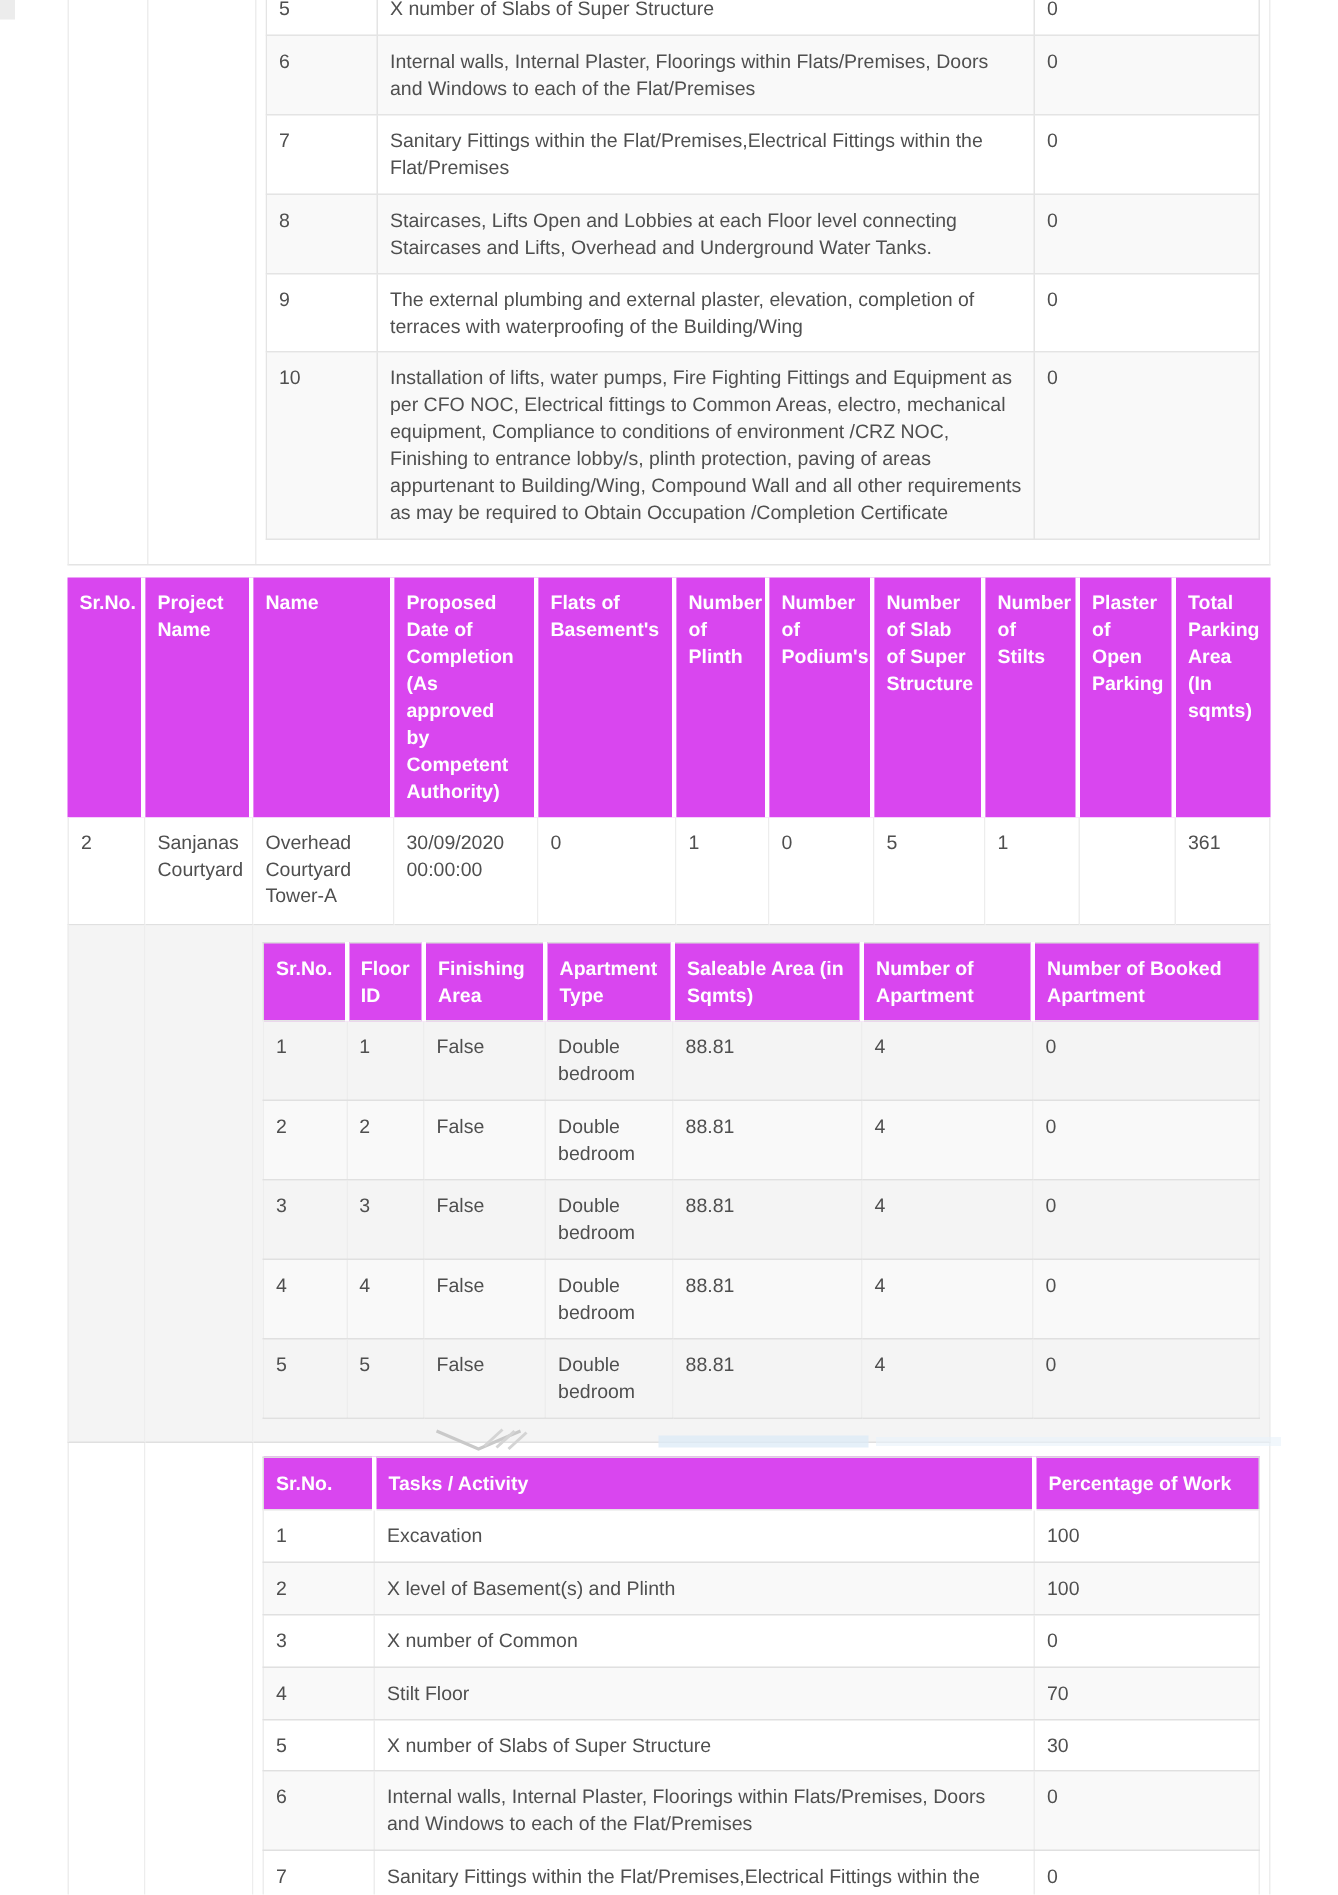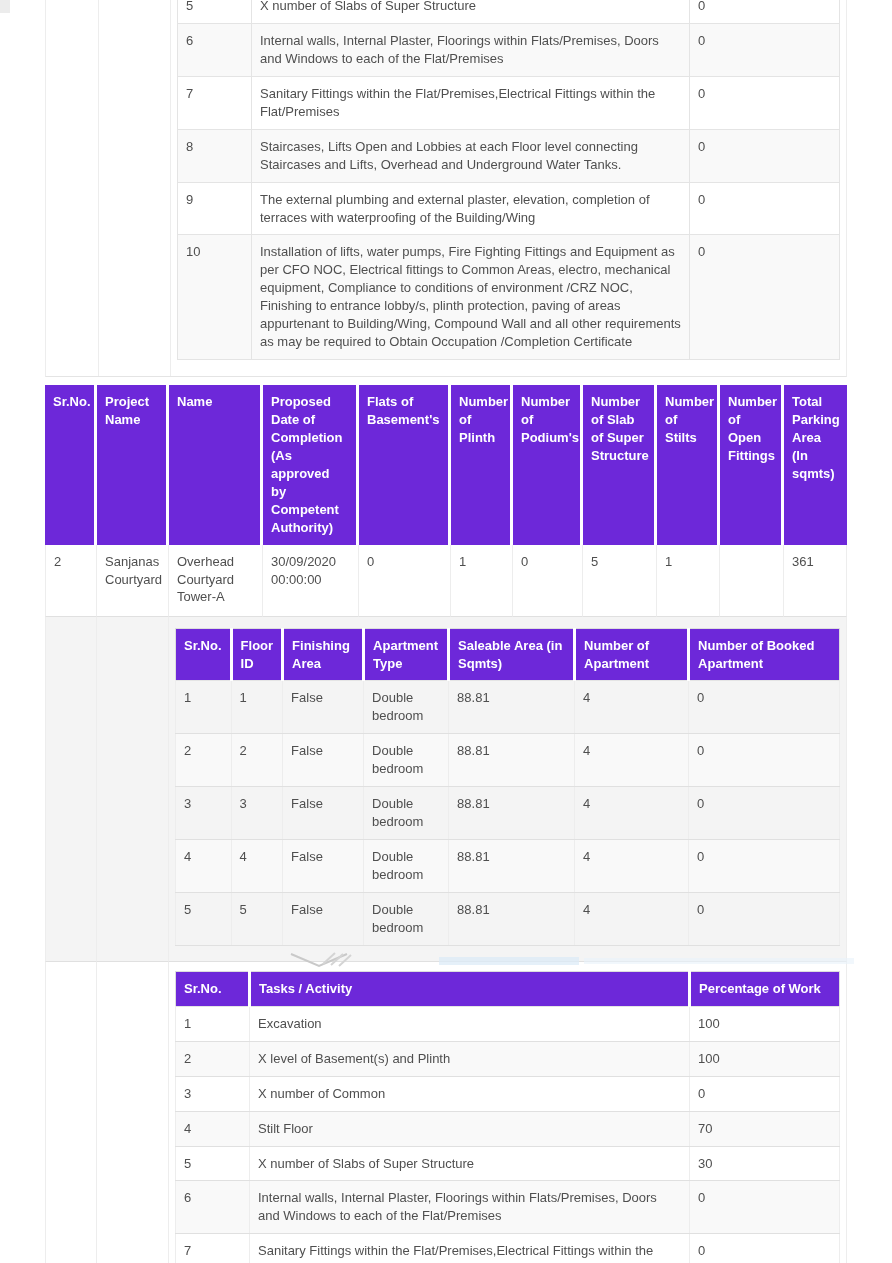--- a/index.html
+++ b/index.html
@@ -31,21 +31,21 @@
     border:1px solid #e4e4e4; padding:8px; vertical-align:top; background:#fff;
   }
   table.nested tbody tr:nth-child(even) td { background:#f9f9f9; }
   table.nested { border:1px solid #ddd; }
 
   col.c-no { width:74px; } col.c-pct { width:150px; }
 
   
   table.main { width:802px; border-collapse:separate; border-spacing:0; margin-top:8px; table-layout:fixed; }
   table.main th {
-    background:#6d28d9; color:#fff; font-weight:bold; text-align:left;
+    background:#d946ef; color:#fff; font-weight:bold; text-align:left;
     vertical-align:top; padding:8px; border-right:3px solid #fff; font-size:13px;
   }
   table.main th:last-child { border-right:none;margin-left:38px; }
   table.main td { vertical-align:top; }
   tr.data-row td {
     background:#fff; padding:8px; border-bottom:1px solid #e0e0e0;
     border-right:1px solid #ededed; height:72px;
   }
   tr.data-row td:first-child { border-left:1px solid #ededed; }
   tr.sub-row td { border-bottom:1px solid #e0e0e0; border-right:1px solid #ededed; }
@@ -137,21 +137,21 @@
       <tr>
           <th>Sr.No.</th>
           <th>Project Name</th>
           <th>Name</th>
           <th>Proposed Date of Completion (As approved by Competent Authority)</th>
           <th>Flats of Basement's</th>
           <th>Number of Plinth</th>
           <th>Number of Podium's</th>
           <th>Number of Slab of Super Structure</th>
           <th>Number of Stilts</th>
-          <th>Number of Open Fittings</th>
+          <th>Plaster of Open Parking</th>
           <th>Total Parking Area (In sqmts)</th>
         </tr>
     </thead>
     <tbody>
       <tr class="data-row">
         <td>2</td>
         <td>Sanjanas Courtyard</td>
         <td>Overhead Courtyard Tower-A</td>
         <td>30/09/2020 00:00:00</td>
         <td>0</td>

